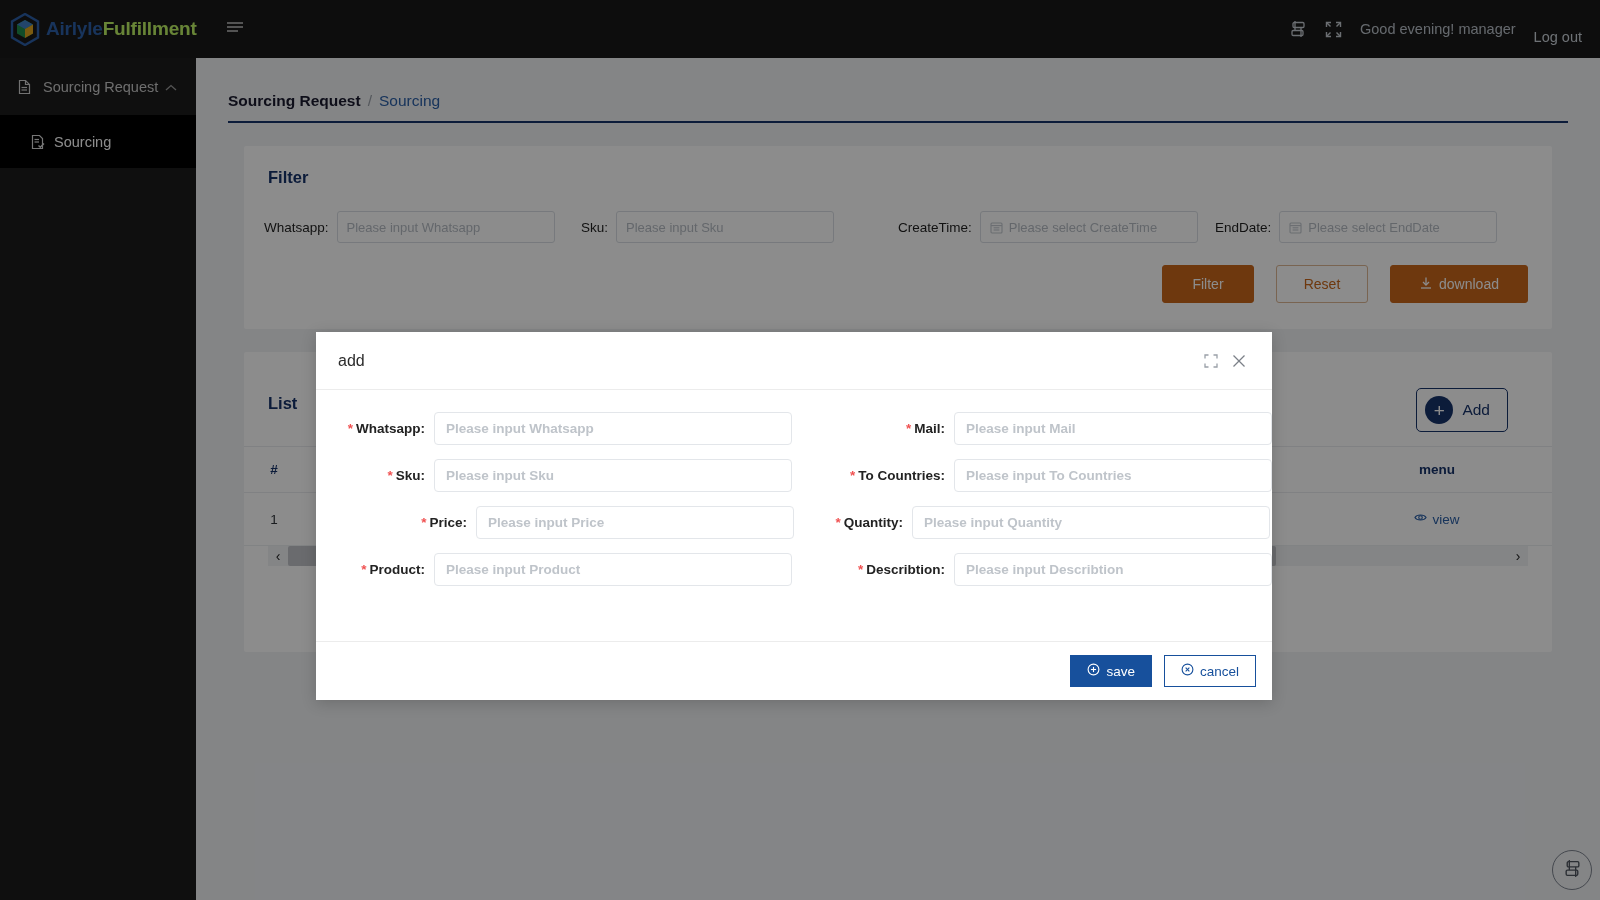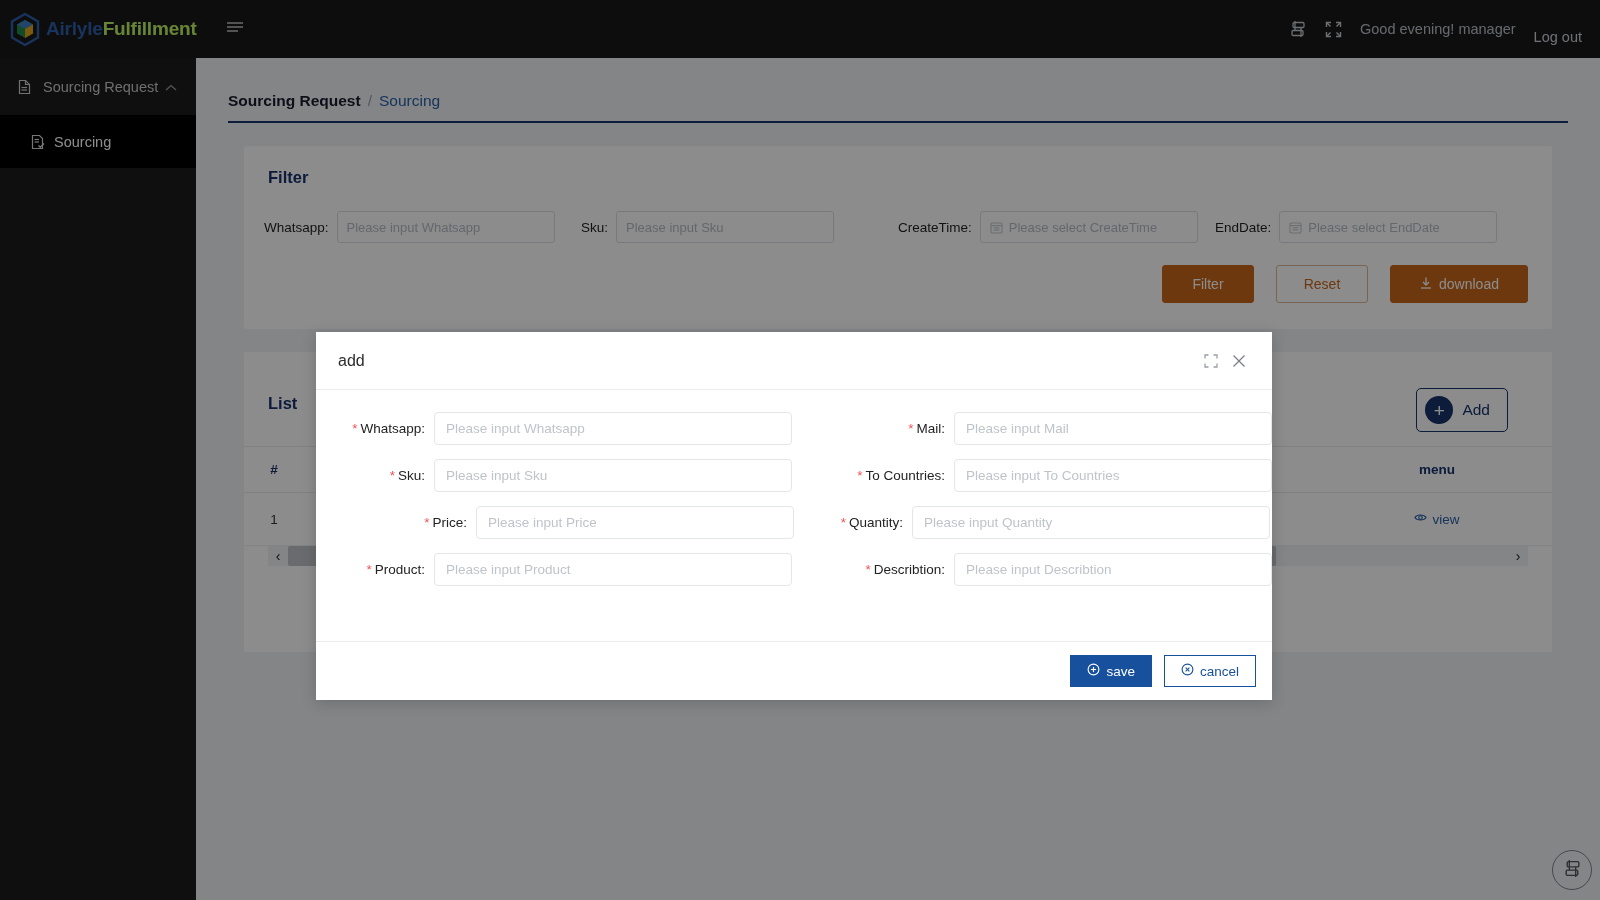--- a/index.html
+++ b/index.html
@@ -193,21 +193,21 @@
     box-shadow: 0 3px 14px rgba(0,0,0,0.18);
     display: flex; flex-direction: column;
   }
   .modal-head {
     height: 58px; display: flex; align-items: center;
     padding: 0 26px 0 22px; border-bottom: 1px solid #ececec;
   }
   .modal-title { font-size: 16px; color: #2c2c2c; }
   .modal-actions { margin-left: auto; display: flex; align-items: center; gap: 14px; }
   .modal-actions .mico { color: #9aa0a8; cursor: pointer; display: flex; }
-  .modal-body { flex: 1 1 auto; padding: 22px 0 0 0; }
+  .modal-body { flex: 1 1 auto; padding: 22px 0 0 0; font-weight: bold; }
   .mrow { display: flex; margin-bottom: 14px; }
   .mfield { flex: 1 1 50%; display: flex; align-items: center; }
   .mlabel {
     width: 118px; flex: 0 0 118px; text-align: right; padding-right: 9px;
     font-size: 13.5px; color: #232323; white-space: nowrap;
   }
   .mfield.wide .mlabel { width: 160px; flex: 0 0 160px; }
   .req { color: #f05252; margin-right: 3px; }
   .minput {
     flex: 1 1 auto; max-width: 358px; height: 33px;

